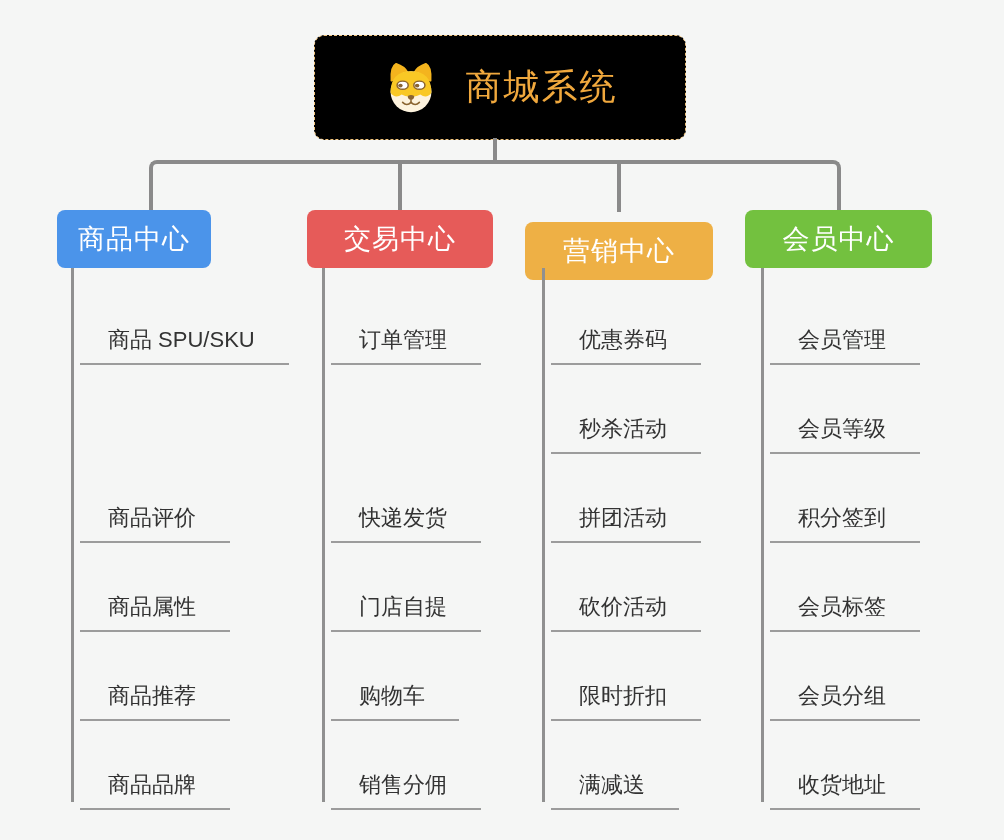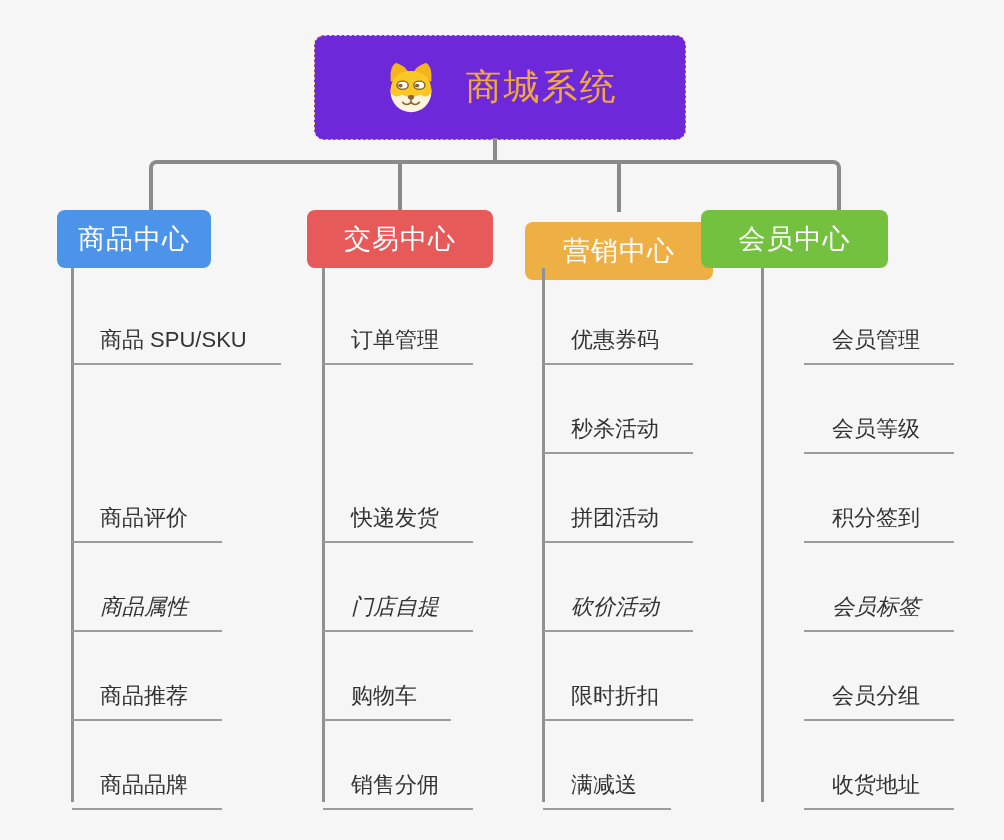--- a/index.html
+++ b/index.html
@@ -7,21 +7,21 @@
     width:1004px;height:840px;
     background:#f5f6f5;
     font-family:"Liberation Sans","DejaVu Sans",sans-serif;
     overflow:hidden;
   }
   .canvas{position:relative;width:1004px;height:840px;}
 
   
   .root-node{
     position:absolute;left:314px;top:35px;width:372px;height:105px;
-    background:#6d28d9;
+    background:#000000;
     border:1px dashed #f2c57f;
     border-radius:10px;
     display:flex;align-items:center;justify-content:center;gap:27px;
     box-sizing:border-box;
   }
   .root-title{
     font-size:36px;
     letter-spacing:2px;
     color:#f0a83d;
     font-weight:400;
@@ -48,43 +48,44 @@
   .branch-box{
     position:absolute;top:210px;height:58px;
     border-radius:8px;
     display:flex;align-items:center;justify-content:center;
     color:#ffffff;font-size:27px;font-weight:500;letter-spacing:1px;
     box-sizing:border-box;
   }
   .branch-1{left:57px;width:154px;}
   .branch-2{left:307px;width:186px;}
   .branch-3{left:525px;width:188px;margin-top:12px;}
-  .branch-4{left:701px;width:187px;}
+  .branch-4{left:745px;width:187px;}
 
   
   .vline{position:absolute;top:268px;width:3px;height:534px;background:#909090;}
   .vline-1{left:71px;}
   .vline-2{left:322px;}
   .vline-3{left:542px;}
   .vline-4{left:761px;}
 
   
   .child{
     position:absolute;
     height:44px;
     border-bottom:2px solid #9c9c9c;
     display:flex;align-items:flex-end;
     padding:0 34px 8px 28px;
     font-size:22px;color:#333333;
     white-space:nowrap;
     width:max-content;
+    margin-left:8px;
   }
-  .col-1{left:72px;} .col-2{left:323px;} .col-3{left:543px;} .col-4{left:804px;}
+  .col-1{left:72px;} .col-2{left:323px;} .col-3{left:543px;} .col-4{left:762px;}
   .row-0{top:311px;} .row-1{top:400px;} .row-2{top:489px;}
-  .row-3{top:578px;font-style:italic;} .row-4{top:667px;} .row-5{top:756px;}
+  .row-3{top:578px;} .row-4{top:667px;} .row-5{top:756px;}
 </style>
 </head>
 <body>
 
 <div class="canvas">
 
   <div class="root-node">
     <svg class="root-icon" viewBox="0 0 60 56" aria-hidden="true">
 
       <path d="M9,20 Q8,5 14,2 Q23,5 26,11 Z" fill="#f4b41e" stroke="#f4b41e" stroke-width="2" stroke-linejoin="round"></path>

